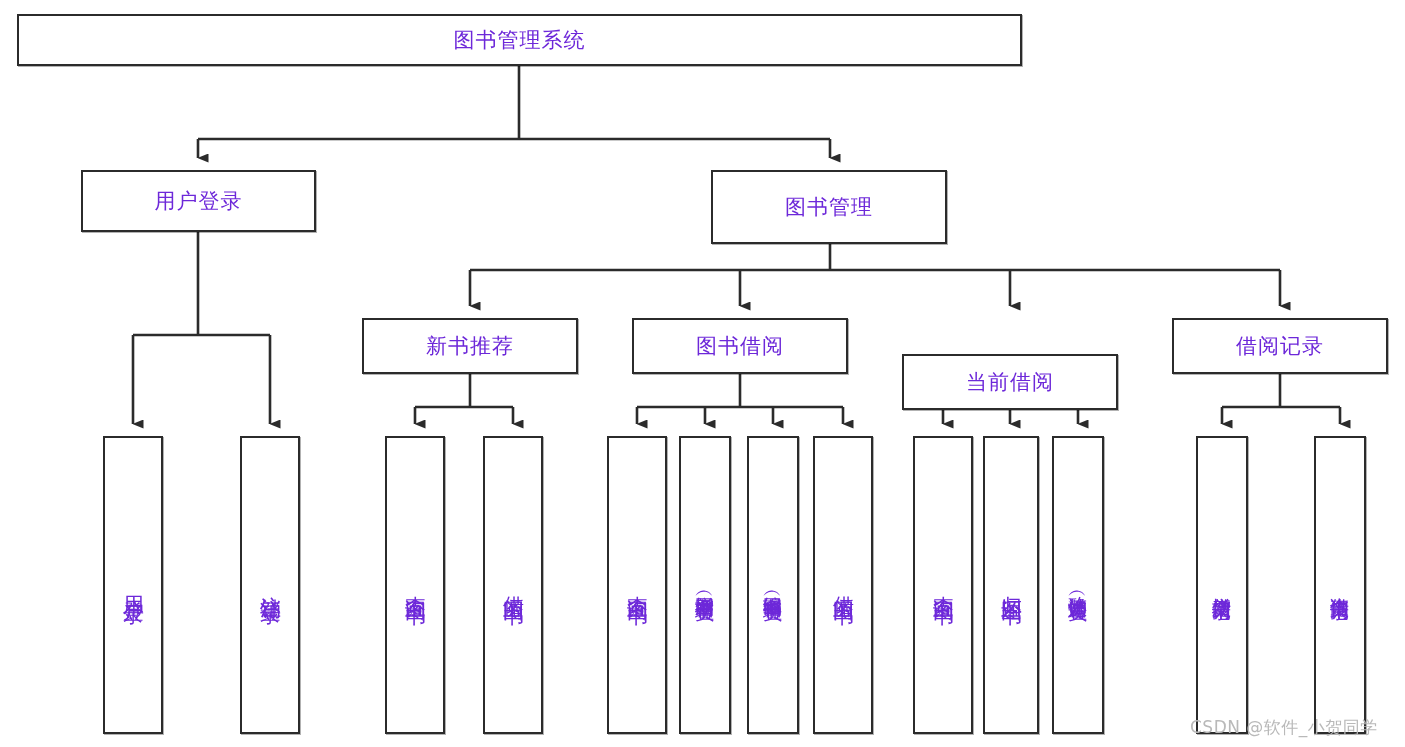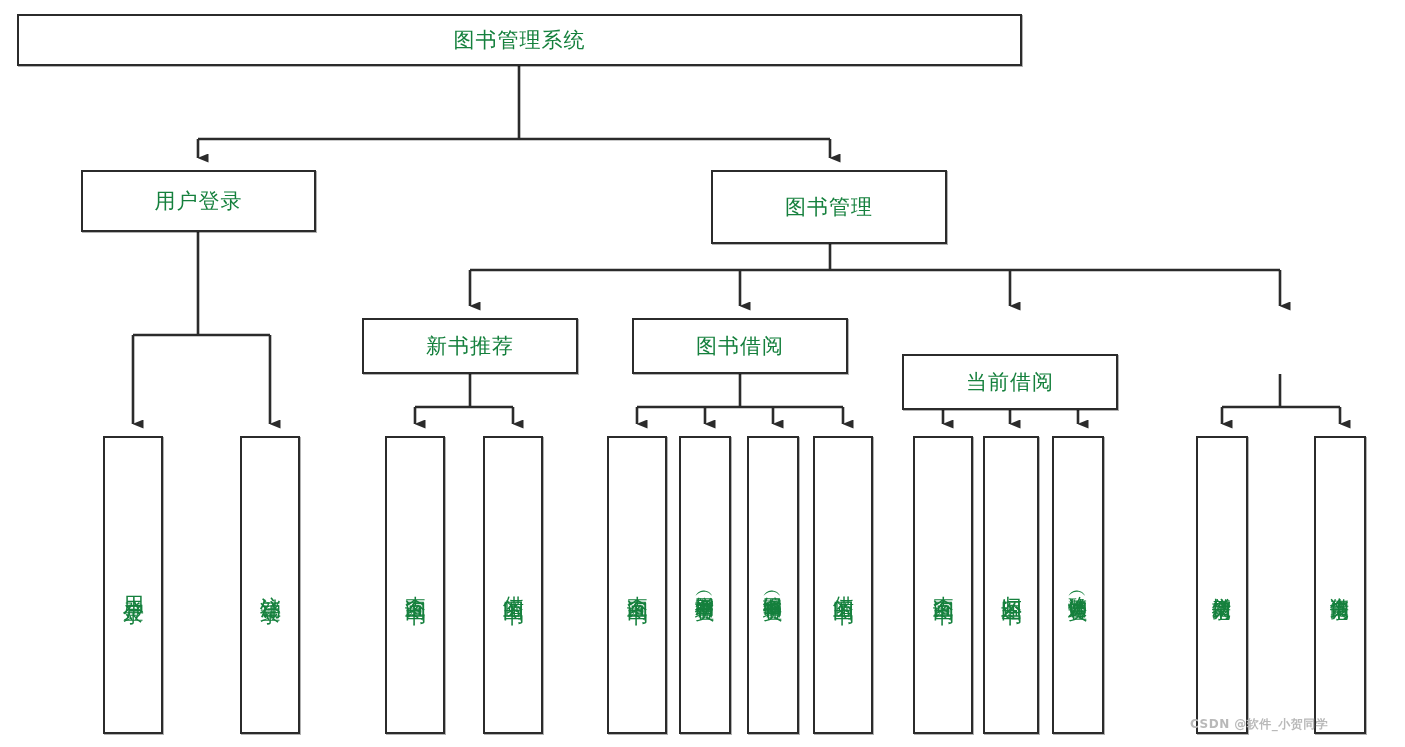--- a/index.html
+++ b/index.html
@@ -28,21 +28,21 @@
     border:2px solid #2b2b2b;
     display:flex;
     align-items:center;
     justify-content:center;
     box-shadow:1px 1px 0 rgba(0,0,0,0.30);
   }
   .node .lbl{
     font-size:21px;
     line-height:1.18;
     letter-spacing:1px;
-    color:#15803d;
+    color:#6d28d9;
     text-align:center;
     white-space:nowrap;
   }
   
   .node.vert{
     align-items:center;
     justify-content:center;
   }
   .node.vert .lbl{
     writing-mode:vertical-rl;
@@ -52,25 +52,24 @@
     letter-spacing:3px;
     line-height:1.0;
     white-space:nowrap;
   }
   .node.vert.narrow .lbl{
     font-size:19px;
     letter-spacing:1px;
   }
   .watermark{
     position:absolute;
-    font-size:12px;
+    font-size:17px;
     color:#b9b9b9;
     white-space:nowrap;
     letter-spacing:0.5px;
-    font-weight:bold;
   }
 </style>
 </head>
 <body>
 
 <div id="canvas">
 
   <svg class="edges" viewBox="0 0 1405 747" xmlns="http://www.w3.org/2000/svg">
     <defs>
       <marker id="arrow" markerWidth="9" markerHeight="11" refX="4.5" refY="10.5" orient="auto" markerUnits="userSpaceOnUse">
@@ -134,20 +133,23 @@
 
   <div class="node" style="left:632px;top:318px;width:216px;height:56px;">
     <span class="lbl">图书借阅</span>
   </div>
   <div class="node" style="left:362px;top:318px;width:216px;height:56px;">
     <span class="lbl">新书推荐</span>
   </div>
   <div class="node" style="left:902px;top:318px;width:216px;height:56px;margin-top:36px;">
     <span class="lbl">当前借阅</span>
   </div>
+  <div class="node" style="left:1172px;top:318px;width:216px;height:56px;">
+    <span class="lbl">借阅记录</span>
+  </div>
 
   <div class="node vert" style="left:103px;top:436px;width:60px;height:298px;">
     <span class="lbl">用户登录</span>
   </div>
   <div class="node vert" style="left:240px;top:436px;width:60px;height:298px;">
     <span class="lbl">注销登录</span>
   </div>
 
   <div class="node vert" style="left:385px;top:436px;width:60px;height:298px;">
     <span class="lbl">查询图书</span>

